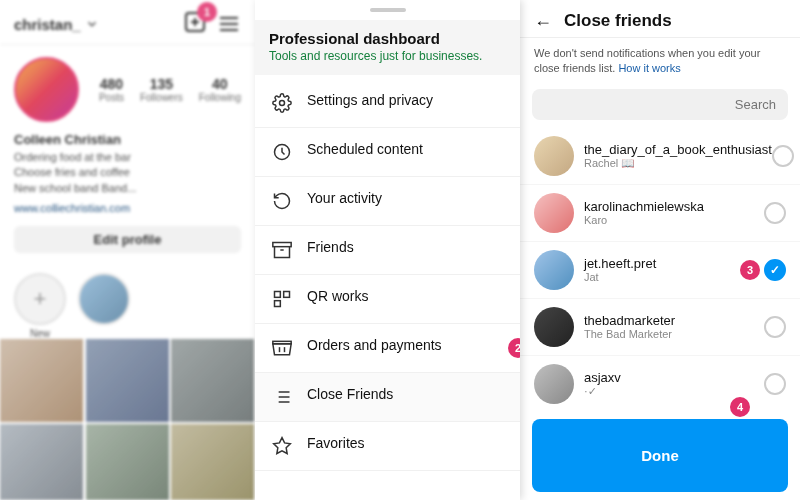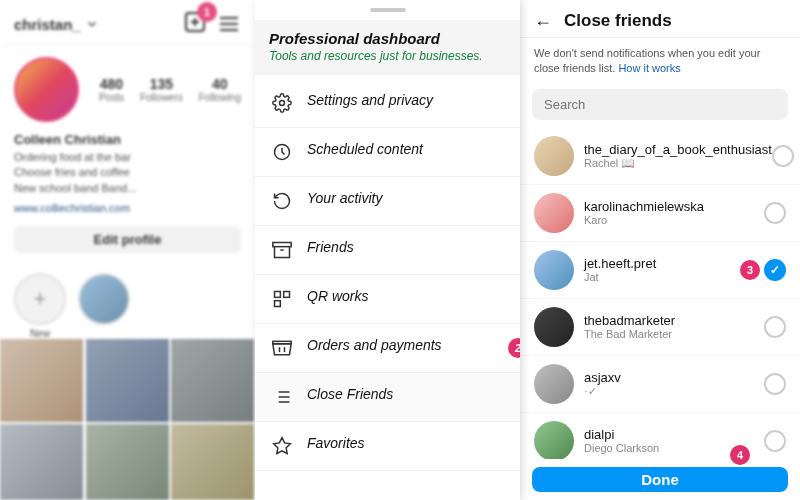--- a/index.html
+++ b/index.html
@@ -301,20 +301,21 @@
 
     .cf-search {
       margin: 4px 12px 8px;
       background: #f0f0f0;
       border: none;
       border-radius: 8px;
       padding: 8px 12px;
       font-size: 13px;
       color: #333;
       width: calc(100% - 24px);
+      text-align: right;
     }
 
     .cf-list {
       flex: 1;
       overflow-y: auto;
     }
 
     .cf-item {
       display: flex;
       align-items: center;
@@ -375,21 +376,21 @@
       font-size: 12px;
       font-weight: bold;
     }
 
     .cf-done-btn {
       margin: 8px 12px;
       background: #0095f6;
       color: white;
       border: none;
       border-radius: 8px;
-      padding: 4px;
+      padding: 28px;
       font-size: 15px;
       font-weight: 600;
       width: calc(100% - 24px);
       cursor: pointer;
     }
 
     .left-panel-relative {
       position: relative;
     }
 
@@ -405,21 +406,20 @@
       font-size: 11px;
       font-weight: bold;
       display: flex;
       align-items: center;
       justify-content: center;
       z-index: 10;
     }
 
     .middle-relative {
       position: relative;
-      font-style: italic;
     }
   </style>
 </head>
 <body>
 
 <div class="left-panel left-panel-relative">
   <div class="left-header">
     <div style="position:relative; display:inline-flex; align-items:center;">
       <span class="username-text">christan_</span>
       <svg width="14" height="14" viewBox="0 0 24 24" fill="none" stroke="#333" stroke-width="2.5" style="margin-left:4px;">

